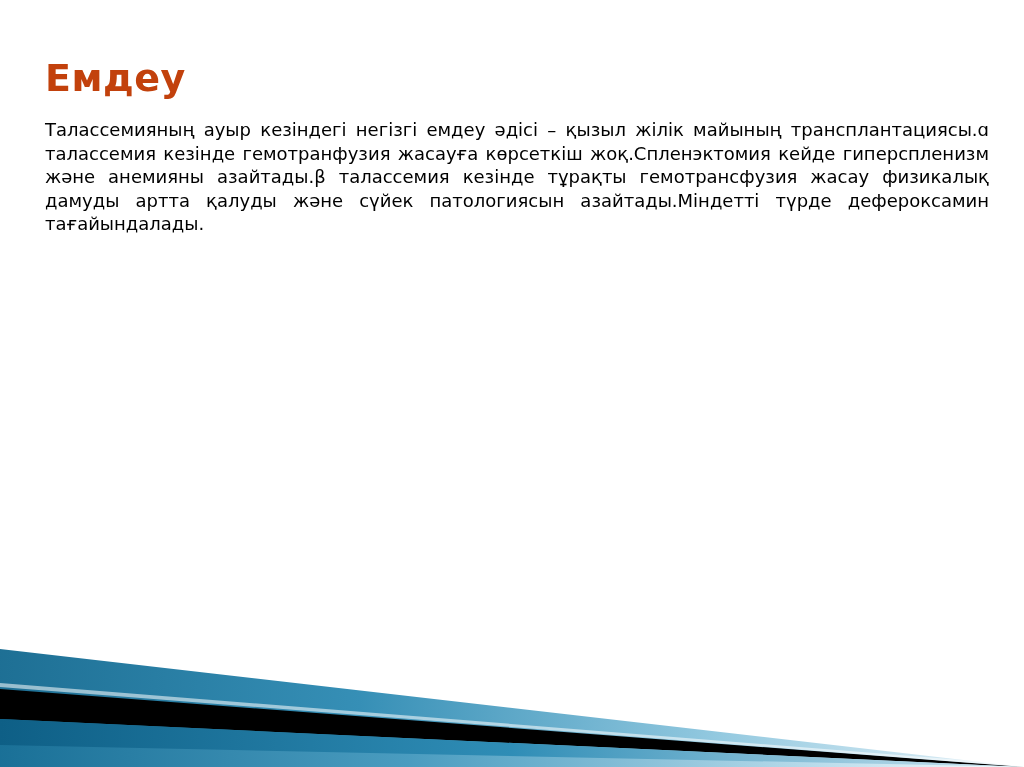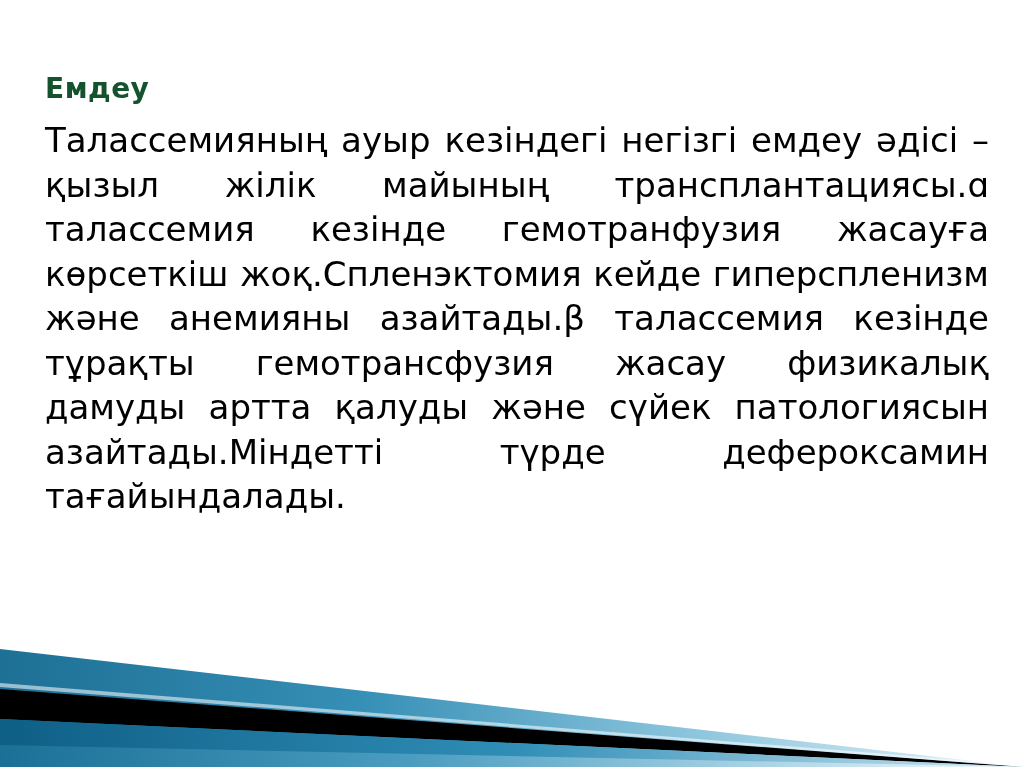--- a/index.html
+++ b/index.html
@@ -16,34 +16,34 @@
   .slide {
     position: relative;
     width: 1024px;
     height: 767px;
     background: #ffffff;
     overflow: hidden;
   }
   .slide-title {
     position: absolute;
     left: 45px;
-    top: 74px;
+    top: 58px;
     width: 930px;
-    font-size: 28px;
+    font-size: 38px;
     font-weight: bold;
-    color: #14532d;
+    color: #c2410c;
     letter-spacing: 0.5px;
     line-height: 1.1;
   }
   .slide-body {
     position: absolute;
     left: 45px;
     top: 118px;
     width: 944px;
-    font-size: 34px;
+    font-size: 18px;
     line-height: 1.31;
     color: #000000;
     text-align: justify;
     text-justify: inter-word;
   }
   .slide-body p {
     margin: 0;
   }
   .decor {
     position: absolute;

